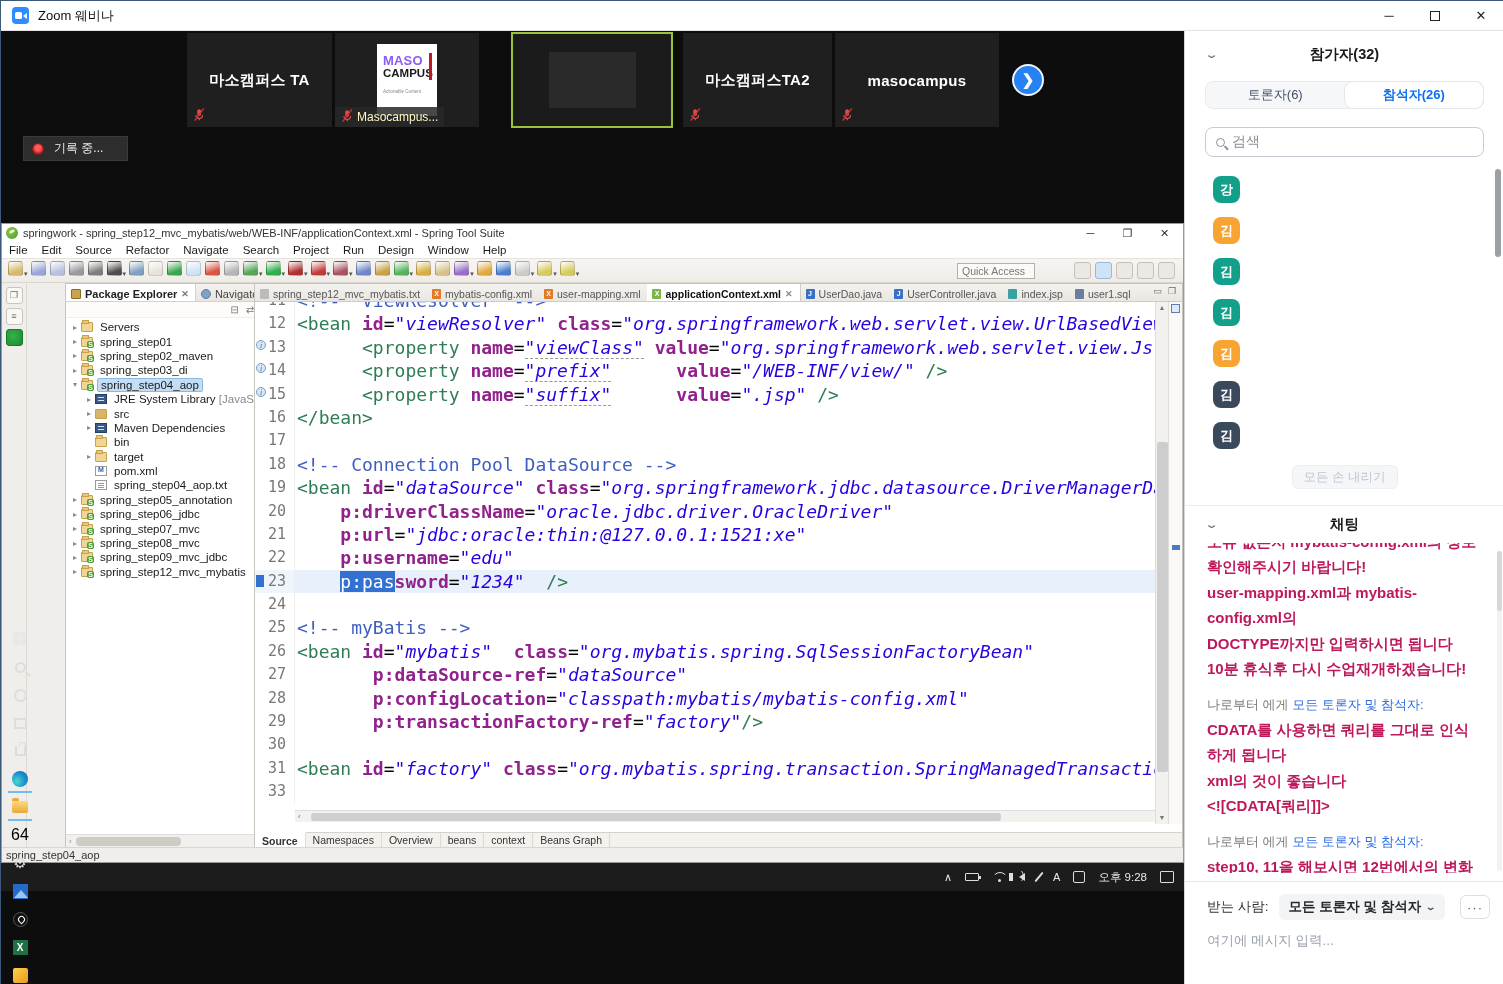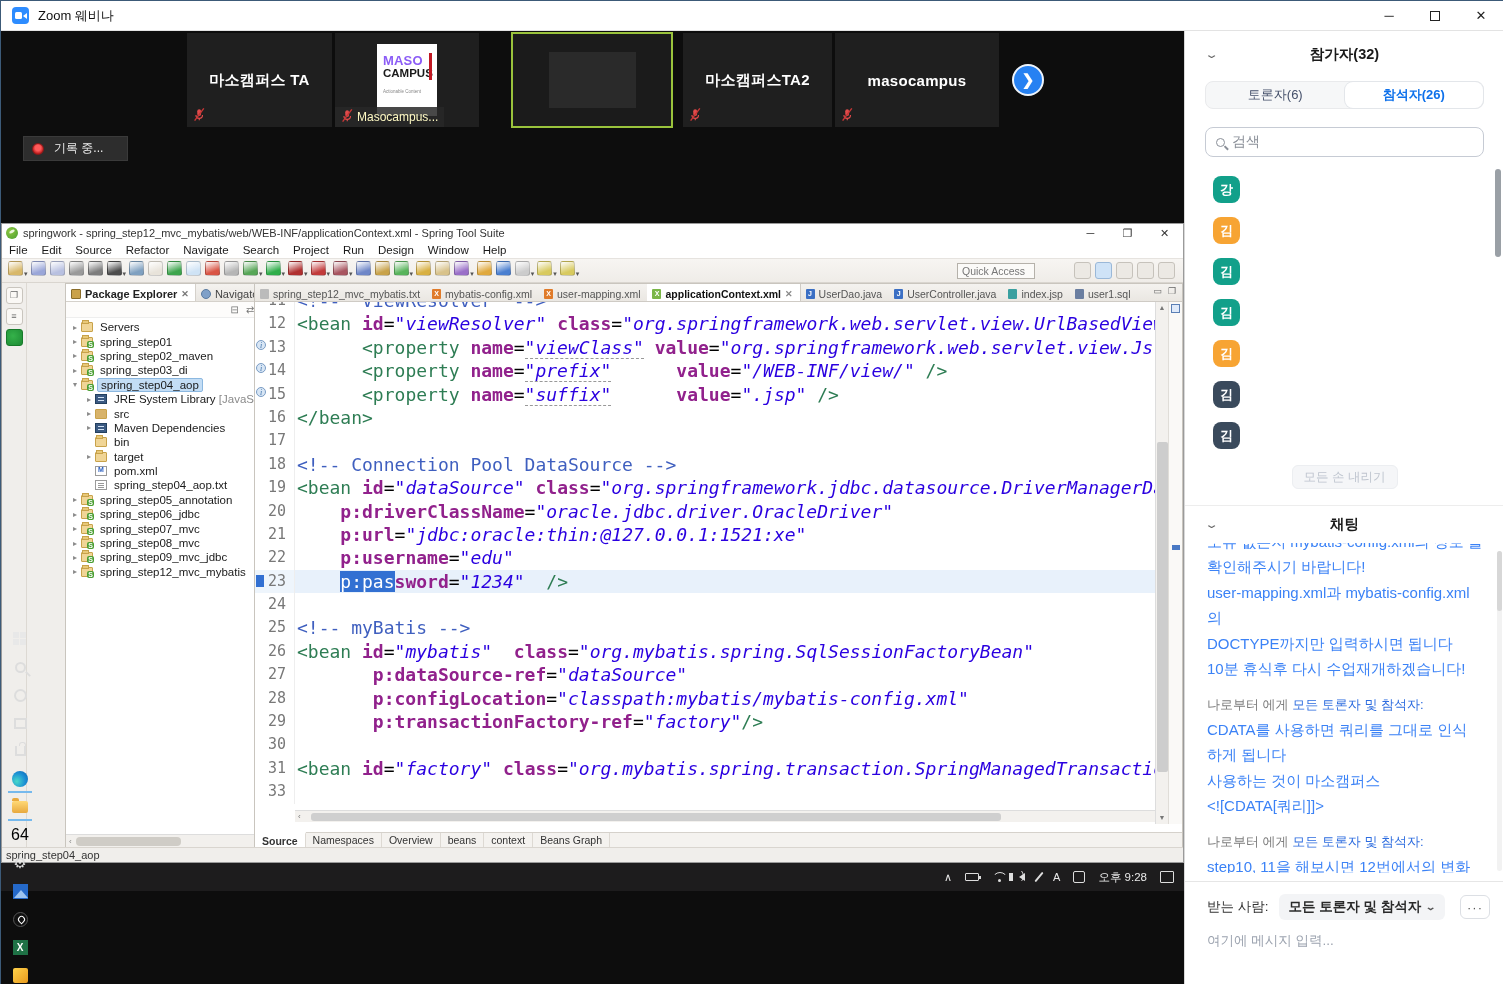--- a/index.html
+++ b/index.html
@@ -201,21 +201,21 @@
   .mag { width:9px; height:9px; border:1.5px solid #8a8f98; border-radius:50%; margin:0 7px 0 10px; position:relative; }
   .mag::after { content:""; position:absolute; left:7px; top:8px; width:5px; height:1.5px; background:#8a8f98; transform:rotate(45deg); }
   .pp-list { margin-top:12px; height:282px; position:relative; }
   .pp-row { height:41px; display:flex; align-items:center; padding-left:28px; }
   .pp-ava { width:27px; height:27px; border-radius:8px; color:#fff; font-size:13px; font-weight:bold; display:flex; align-items:center; justify-content:center; }
   .pp-scroll { position:absolute; right:3px; top:0; width:6px; height:282px; }
   .pp-scroll .thumb { width:6px; height:88px; background:#9aa0a6; border-radius:3px; }
   .pp-lower { margin:14px auto 0 auto; width:106px; height:24px; background:#f5f6f8; border:1px solid #eceef1; border-radius:6px; color:#bfc5cf; font-size:12.5px; display:flex; align-items:center; justify-content:center; }
   .chat-header { height:38px; margin-top:16px; border-top:1px solid #ededed; display:flex; align-items:center; justify-content:center; position:relative; }
   .chat-body { height:330px; overflow:hidden; padding:0 20px 0 22px; position:relative; }
-  .chat-line { font-size:15px; color:#3b82f6; line-height:25.5px; }
+  .chat-line { font-size:15px; color:#be185d; line-height:25.5px;font-weight:bold; }
   .chat-line.clip { height:11px; overflow:hidden; position:relative; }
   .chat-line.clip span { display:block; margin-top:-14px; }
   .chat-sender { margin-top:11px; font-size:13px; color:#7c7c7c; line-height:24px; }
   .chat-sender .to { color:#2d6cdf; }
   .chat-scroll { position:absolute; right:2px; top:8px; width:5px; height:320px; background:#f2f2f2; border-radius:3px; }
   .chat-scroll .thumb { width:5px; height:60px; background:#d7d7d7; border-radius:3px; }
   .compose { border-top:1px solid #e6e6e6; margin-top:8px; padding:12px 14px 0 22px; }
   .comp-row { display:flex; align-items:center; }
   .comp-label { font-size:13.5px; color:#333; }
   .comp-dd { margin-left:10px; background:#f3f4f6; border-radius:6px; height:26px; padding:0 10px; display:flex; align-items:center; font-size:13.5px; font-weight:bold; color:#2a2a2a; gap:6px; }
@@ -683,21 +683,21 @@
           <div class="chat-line clip">
             <span>오류 없는지 mybatis-config.xml의 정보 를</span>
           </div>
           <div class="chat-line"><span>확인해주시기 바랍니다!</span></div>
           <div class="chat-line"><span>user-mapping.xml과 mybatis-config.xml의</span></div>
           <div class="chat-line"><span>DOCTYPE까지만 입력하시면 됩니다</span></div>
           <div class="chat-line"><span>10분 휴식후 다시 수업재개하겠습니다!</span></div>
           <div class="chat-sender"><span>나로부터 에게 </span><span class="to">모든 토론자 및 참석자:</span></div>
           <div class="chat-line"><span>CDATA를 사용하면 쿼리를 그대로 인식</span></div>
           <div class="chat-line"><span>하게 됩니다</span></div>
-          <div class="chat-line"><span>사용하는 것이 마소캠퍼스</span></div>
+          <div class="chat-line"><span>xml의 것이 좋습니다</span></div>
           <div class="chat-line"><span>&lt;![CDATA[쿼리]]&gt;</span></div>
           <div class="chat-sender"><span>나로부터 에게 </span><span class="to">모든 토론자 및 참석자:</span></div>
           <div class="chat-line"><span>step10, 11을 해보시면 12번에서의 변화</span></div>
         </div>
       <div class="chat-scroll">
           <div class="thumb"></div>
         </div>
     </div>
     <div class="compose">
       <div class="comp-row">

